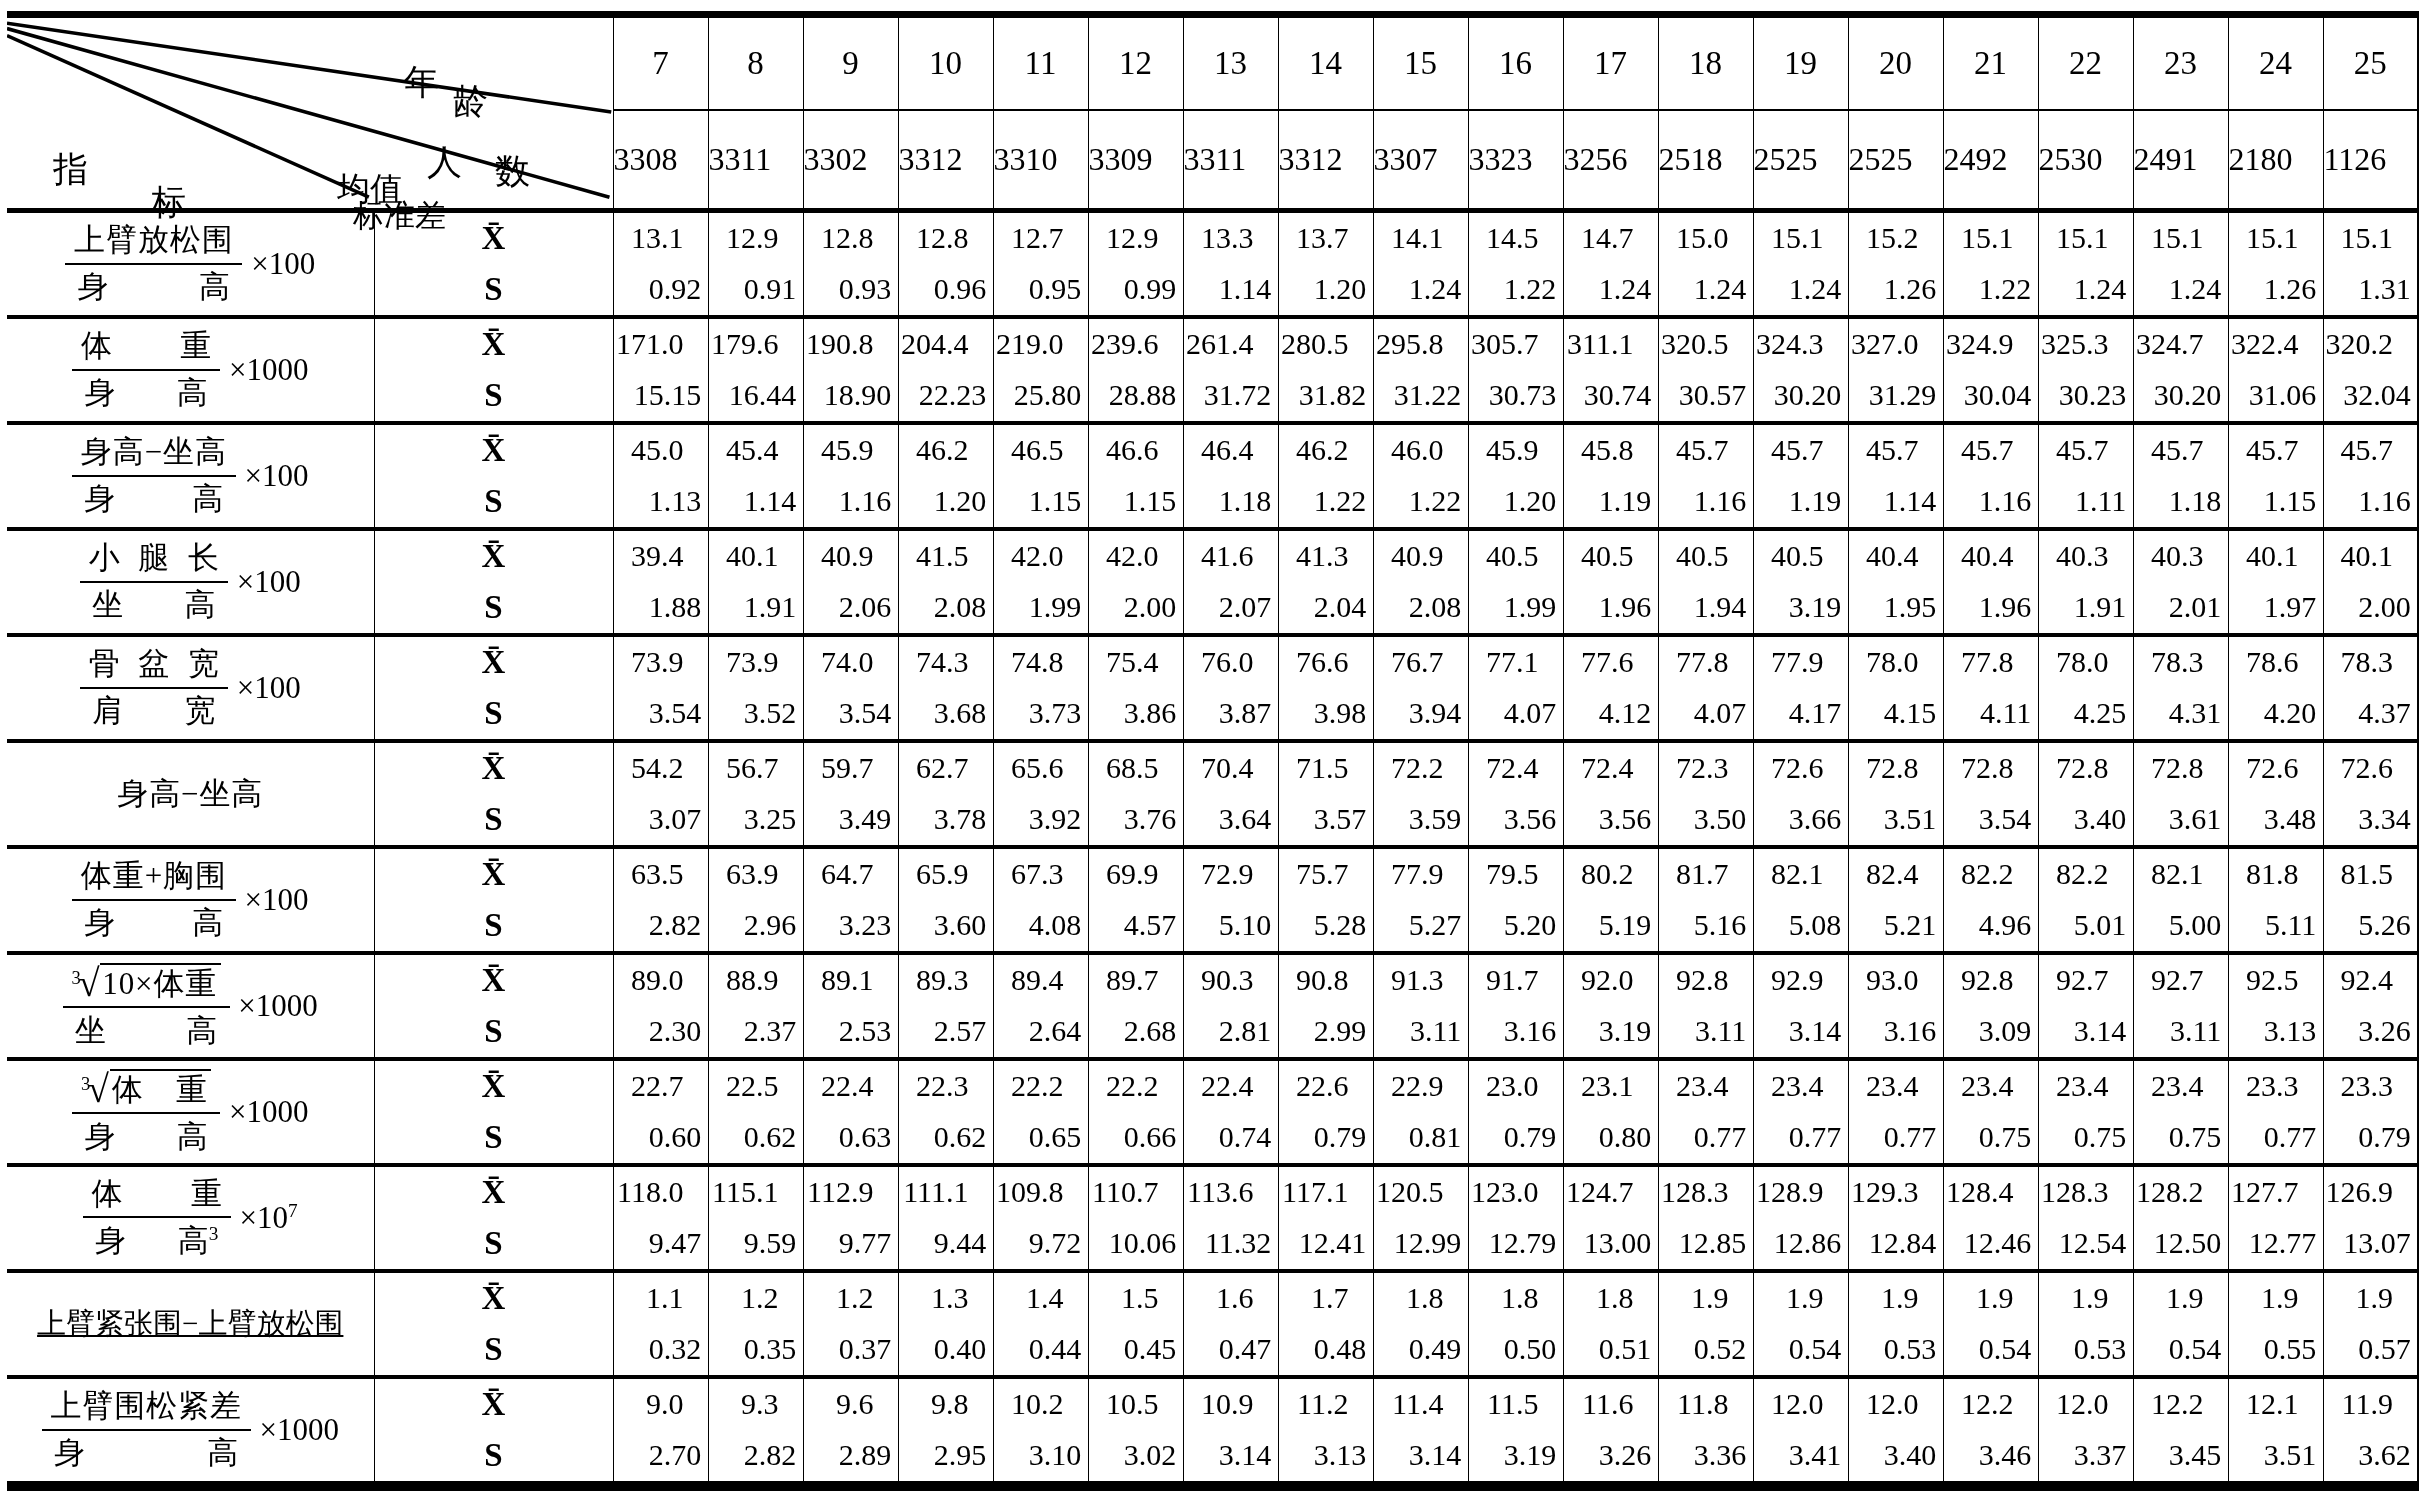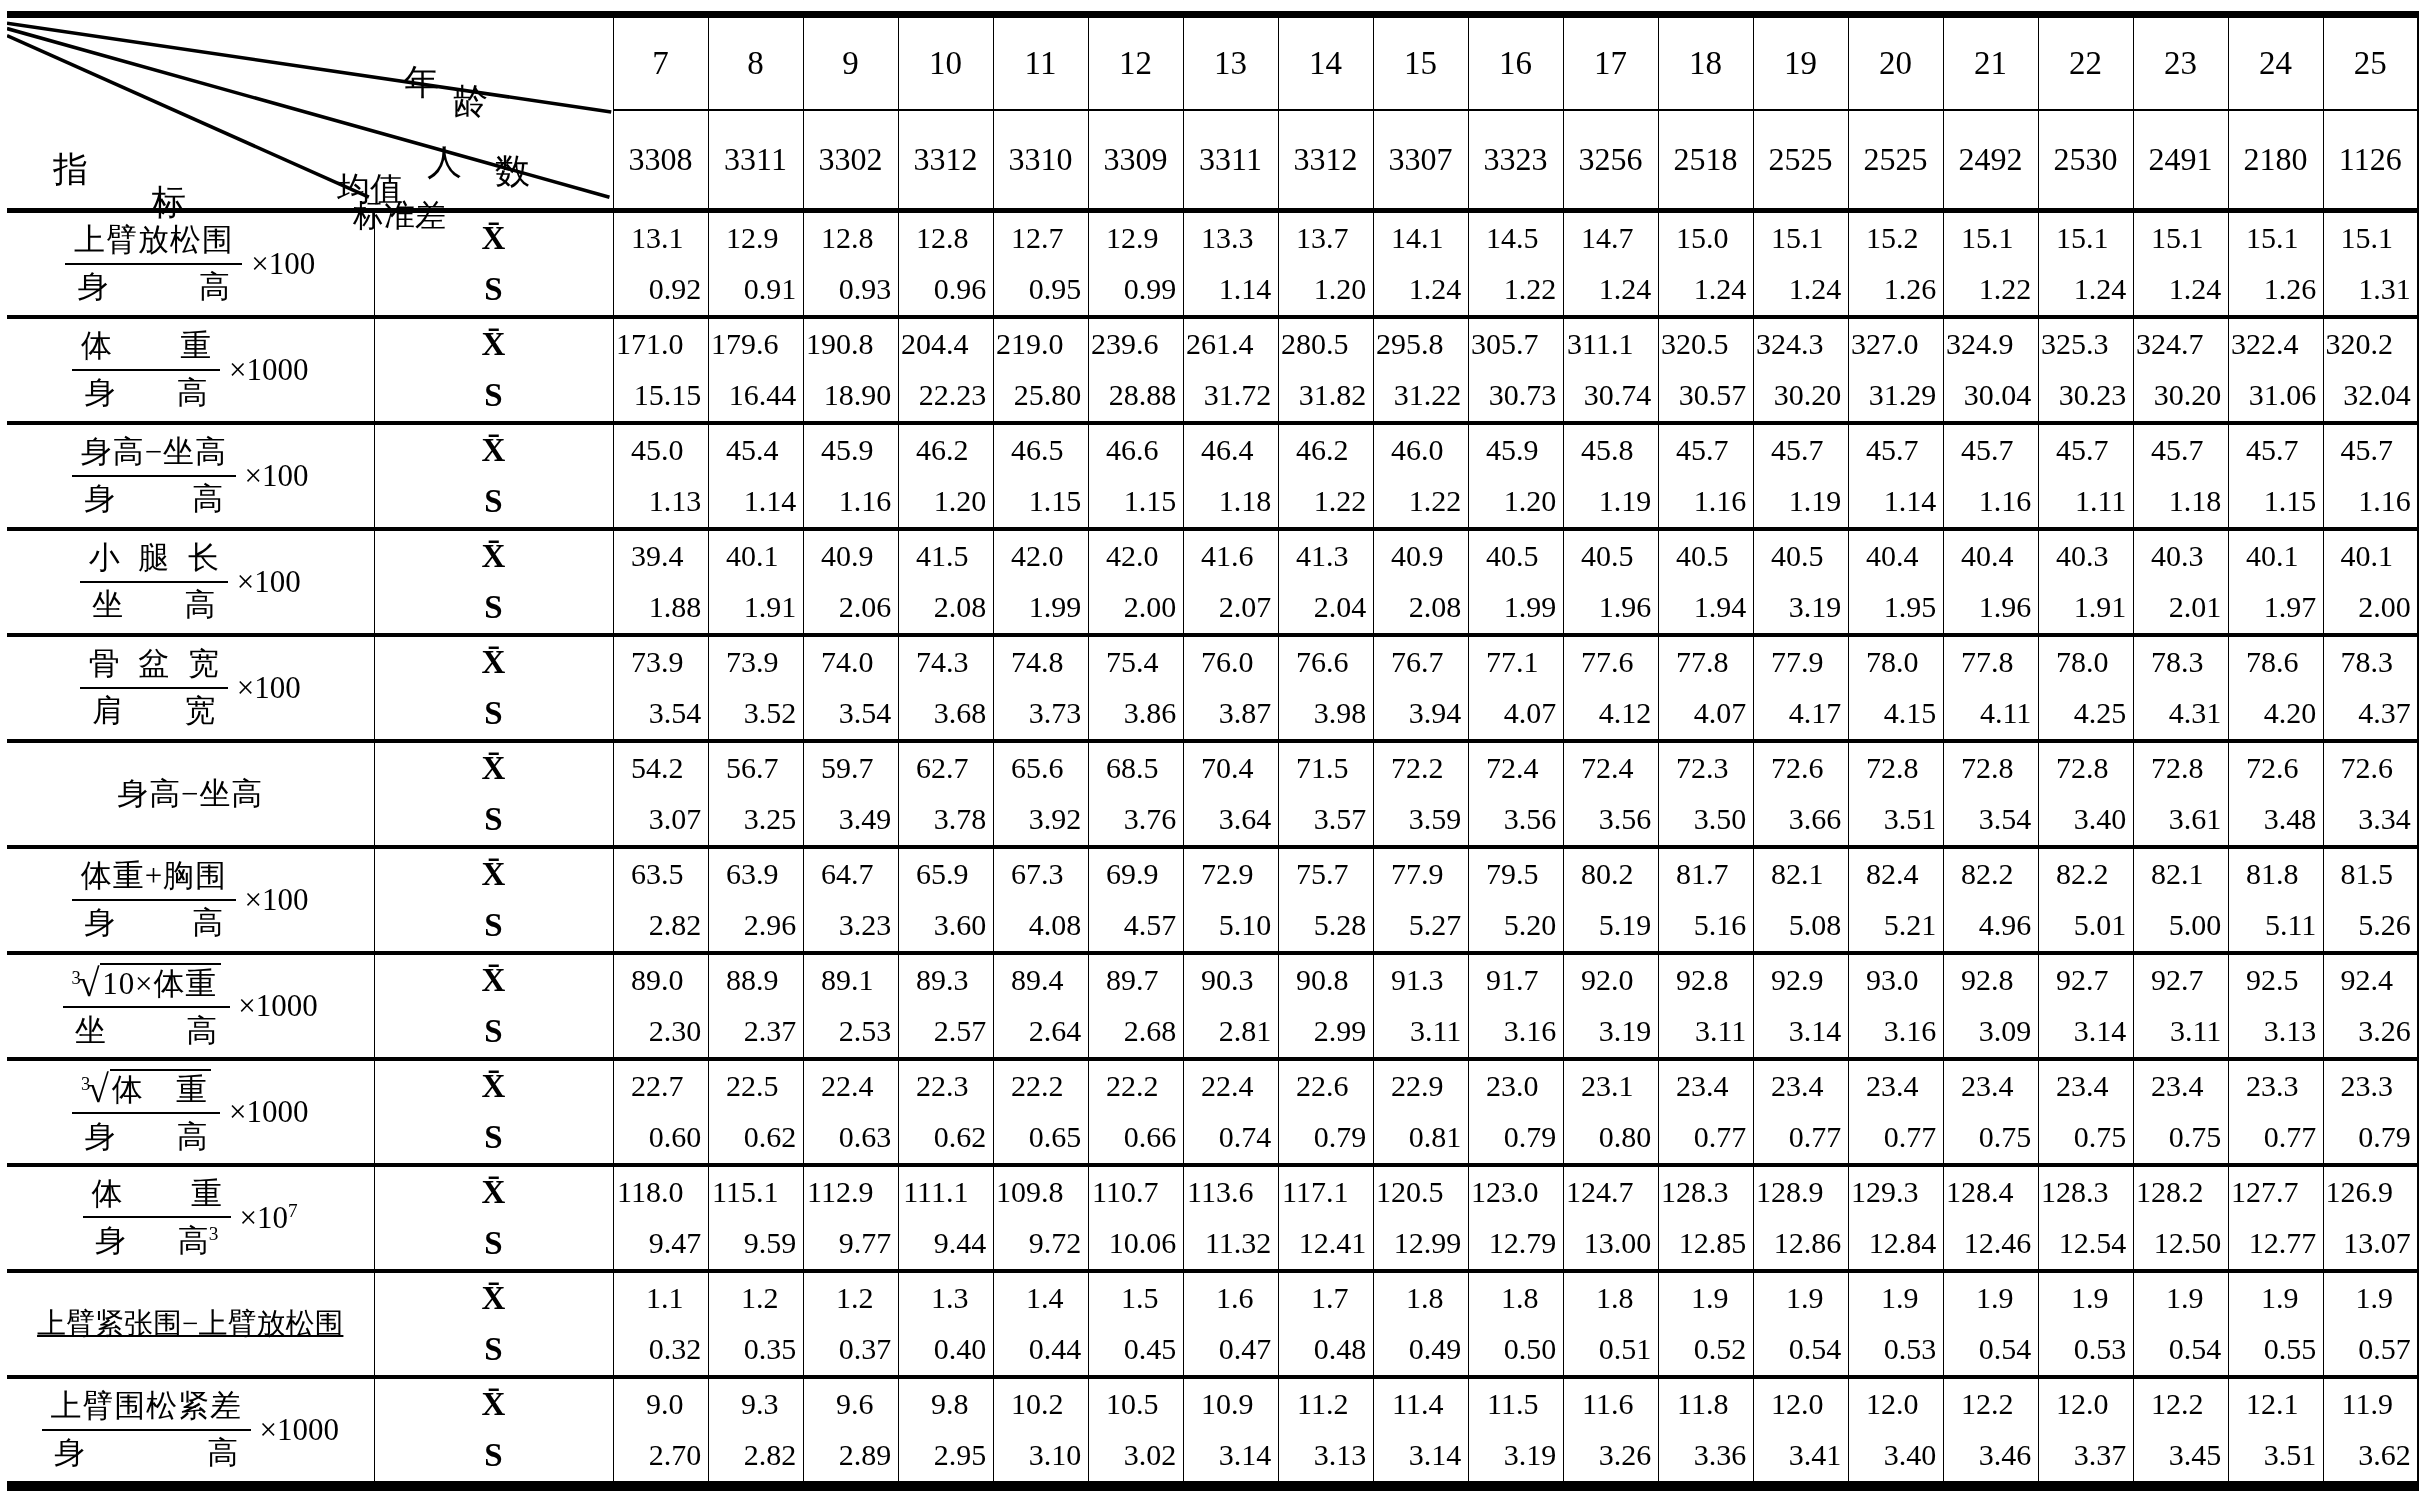--- a/index.html
+++ b/index.html
@@ -5,21 +5,21 @@
   html,body{margin:0;padding:0;background:#ffffff;}
   body{width:2426px;height:1512px;position:relative;font-family:"Liberation Serif","DejaVu Serif",serif;color:#000;}
   .sheet{position:absolute;left:7px;top:10.5px;width:2410px;}
   table{border-collapse:collapse;table-layout:fixed;width:2410px;
         border-top:7px solid #000;border-bottom:10.5px solid #000;border-right:2.6px solid #000;}
   col.c-label{width:367px;} col.c-stat{width:239px;} col.c-age{width:95px;}
 
   
   thead th,thead td{font-weight:normal;padding:0;}
   th.age{font-size:33px;text-align:center;height:91px;border-left:1.8px solid #000;border-bottom:2.6px solid #000;}
-  td.count{font-size:32px;text-align:center;height:97px;border-left:1.8px solid #000;border-bottom:5.3px solid #000;}
+  td.count{font-size:32px;text-align:left;height:97px;border-left:1.8px solid #000;border-bottom:5.3px solid #000;}
   th.corner{position:relative;height:188px;padding:0;border-bottom:5.3px solid #000;border-right:1.8px solid #000;}
   th.corner svg{position:absolute;left:0;top:0;}
   .corner-lbl{position:absolute;font-size:35px;font-weight:normal;white-space:nowrap;margin-top:17px;}
   .corner-lbl span{display:inline-block;}
   .lbl-age{left:397px;top:24.6px;}
   .lbl-age span:nth-child(2){transform:translate(14px,18.5px);}
   .lbl-people{left:420px;top:104px;}
   .lbl-people span:nth-child(2){transform:translate(33px,8.8px);}
   .lbl-ind{left:46px;top:111px;}
   .lbl-ind span:nth-child(2){transform:translate(63px,33px);}

